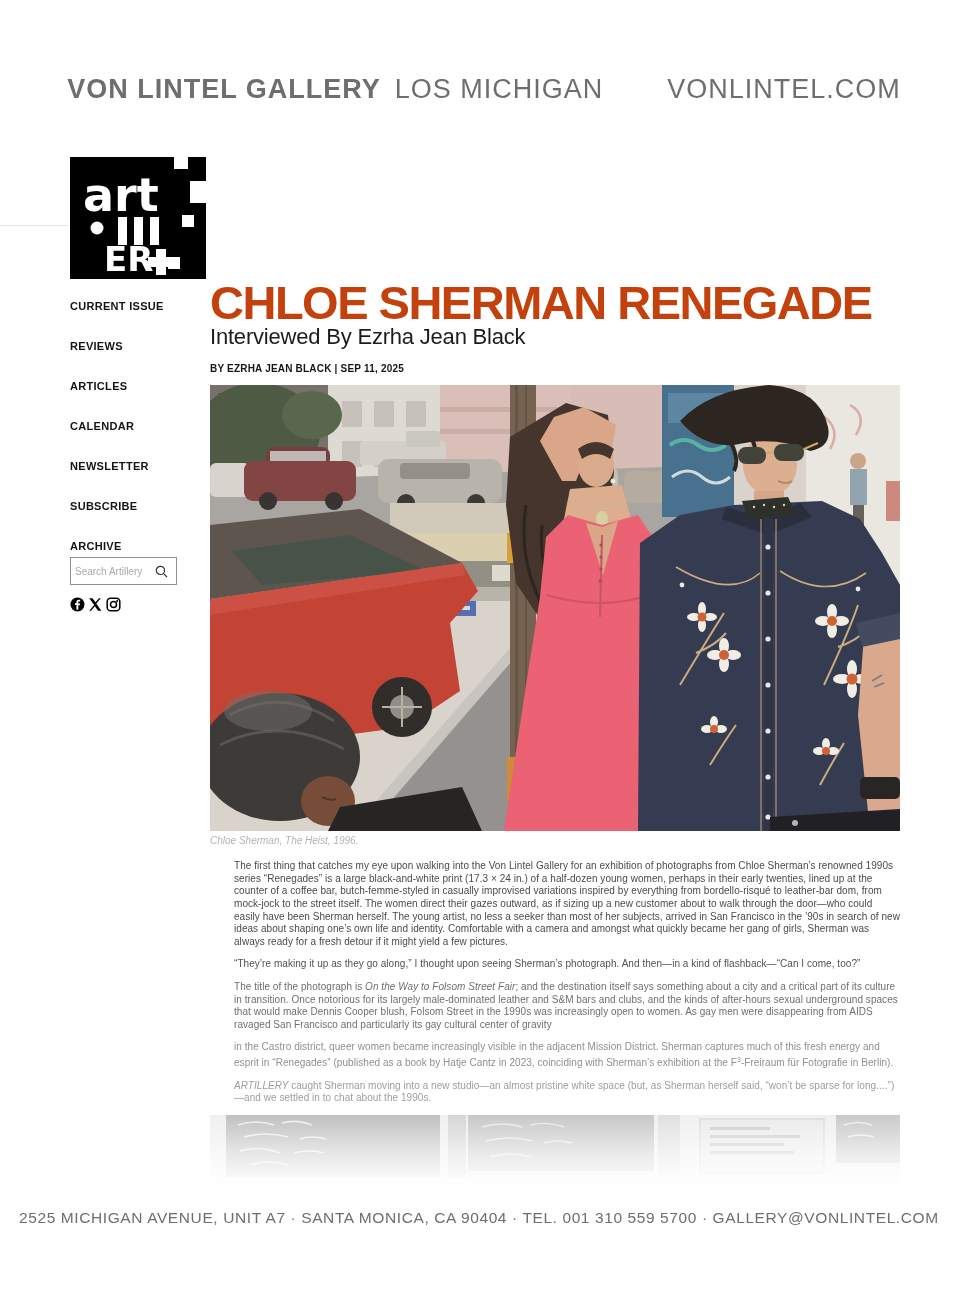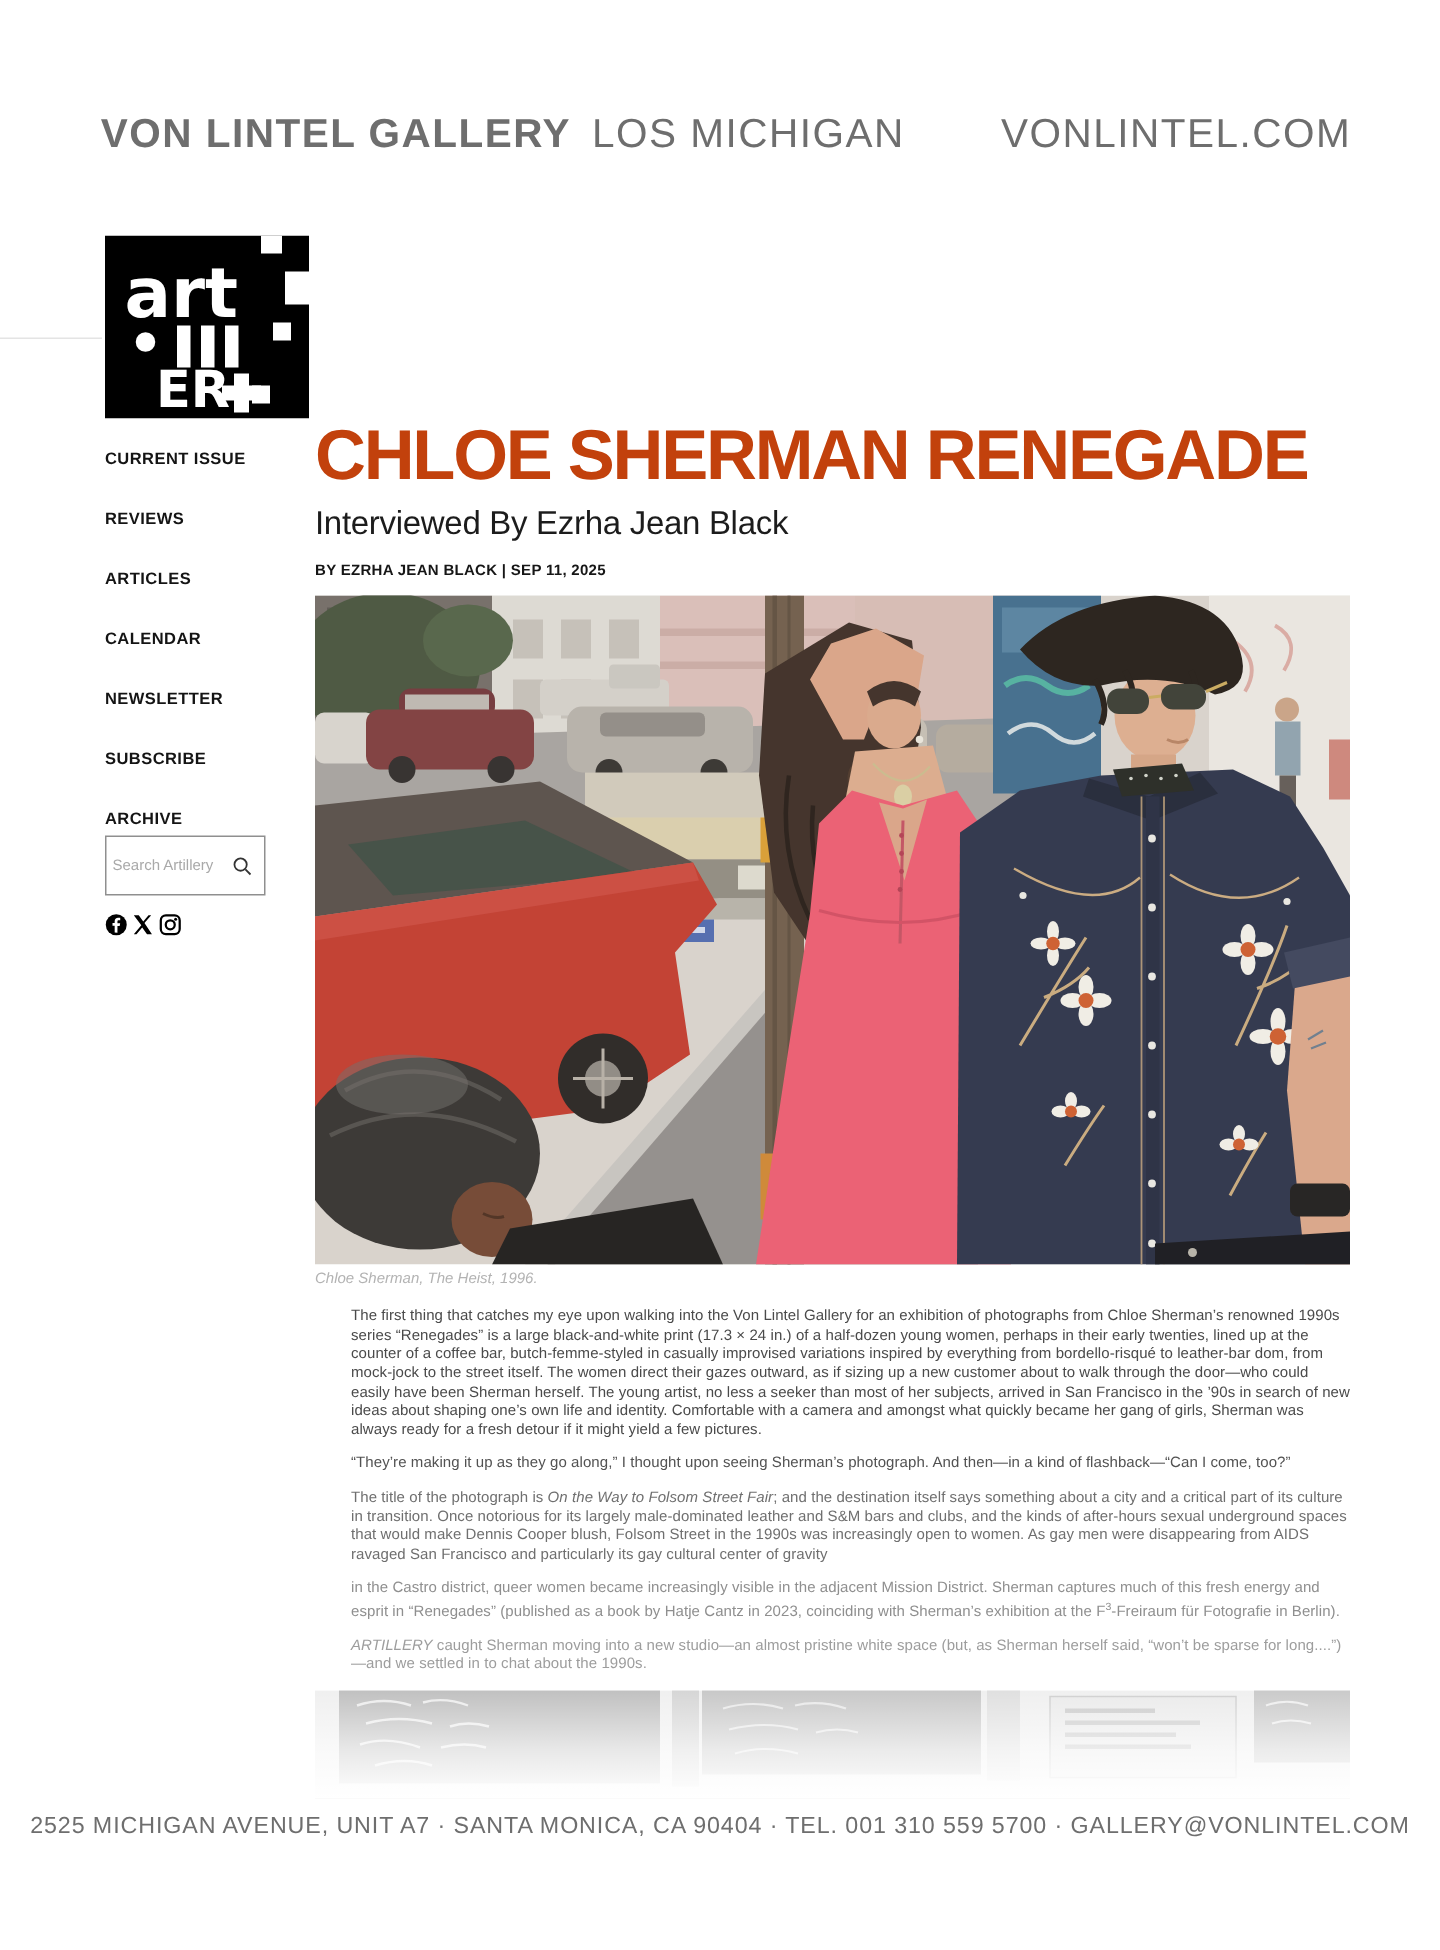--- a/index.html
+++ b/index.html
@@ -17,47 +17,47 @@
 
   .left-rule { position:absolute; top:225px; left:0; width:68px; height:1px;
     background:#e4e4e4; }
 
   
   .sidebar { position:absolute; left:70px; top:157px; width:136px; }
   .logo { display:block; width:136px; height:122px; }
   .nav { margin-top:21px; display:flex; flex-direction:column; gap:28px; }
   .nav a { font-size:11px; font-weight:700; color:#141414; text-decoration:none;
     letter-spacing:.3px; }
-  .searchbox { margin-top:5px; width:107px; height:40px; border:1px solid #8f8f8f;
+  .searchbox { margin-top:5px; width:107px; height:28px; border:1px solid #8f8f8f;
     display:flex; align-items:center; padding:0 4px; background:#fff; }
   .searchbox input { border:none; outline:none; width:80px; font-size:10px;
     color:#444; font-family:"Liberation Sans", sans-serif; }
   .searchbox input::placeholder { color:#a9a9a9; }
   .social { margin-top:12px; display:flex; gap:3px; align-items:center; }
   .social span { display:inline-flex; }
 
   
   .main { position:absolute; left:210px; top:281px; width:690px; }
   .title { font-size:47px; font-weight:700; letter-spacing:-1.5px; line-height:.92;
     color:#c2410c; white-space:nowrap; }
-  .subtitle { font-size:22px; font-weight:400; color:#1c1c1c; margin-top:12px;
+  .subtitle { font-size:22px; font-weight:400; color:#1c1c1c; margin-top:0;
     letter-spacing:-.2px; }
   .byline { margin-top:13px; font-size:10px; font-weight:700; color:#161616;
     letter-spacing:.2px; }
   .photo { display:block; margin-top:11px; width:690px; height:446px; }
   .caption { margin-top:4px; font-size:10px; font-style:italic; color:#b3b3b3; }
   .article-body { margin-top:14px;margin-left:24px; }
   .article-body p { font-size:10px; line-height:12.6px; margin-bottom:10px;
     letter-spacing:.05px; }
   .article-body sup { font-size:7px; }
   .fade-strip { display:block; margin-top:6px; width:690px; height:72px; }
 
   
-  .footer { position:absolute; top:1209px; left:0; width:960px; text-align:center;
-    color:#6e6e6e; font-size:15.5px; font-stretch:condensed; letter-spacing:.6px; }
+  .footer { position:absolute; top:1209px; left:0; width:960px; 
+    color:#6e6e6e; font-size:15.5px; font-stretch:condensed; letter-spacing:.6px;padding-left:19px; }
 </style>
 </head>
 <body>
 
 <div class="top-banner">
   <span class="b-bold">VON LINTEL GALLERY</span>
   <span class="b-light">LOS MICHIGAN</span>
   <span class="b-gap"></span>
   <span class="b-light">VONLINTEL.COM</span>
 </div>

